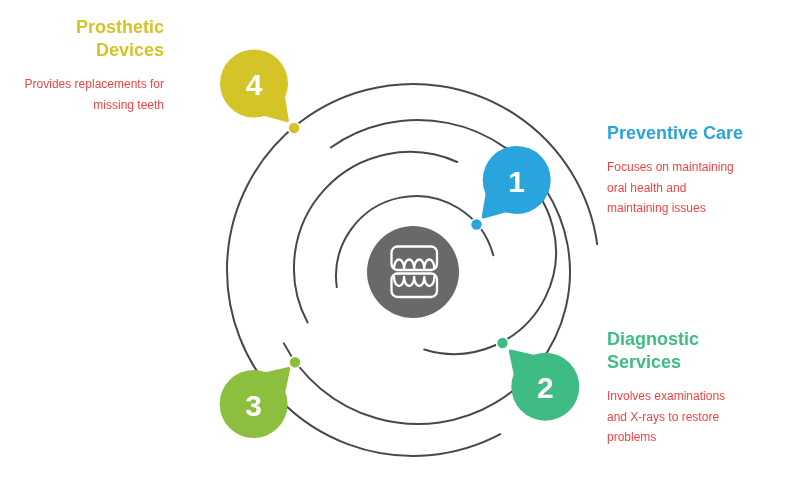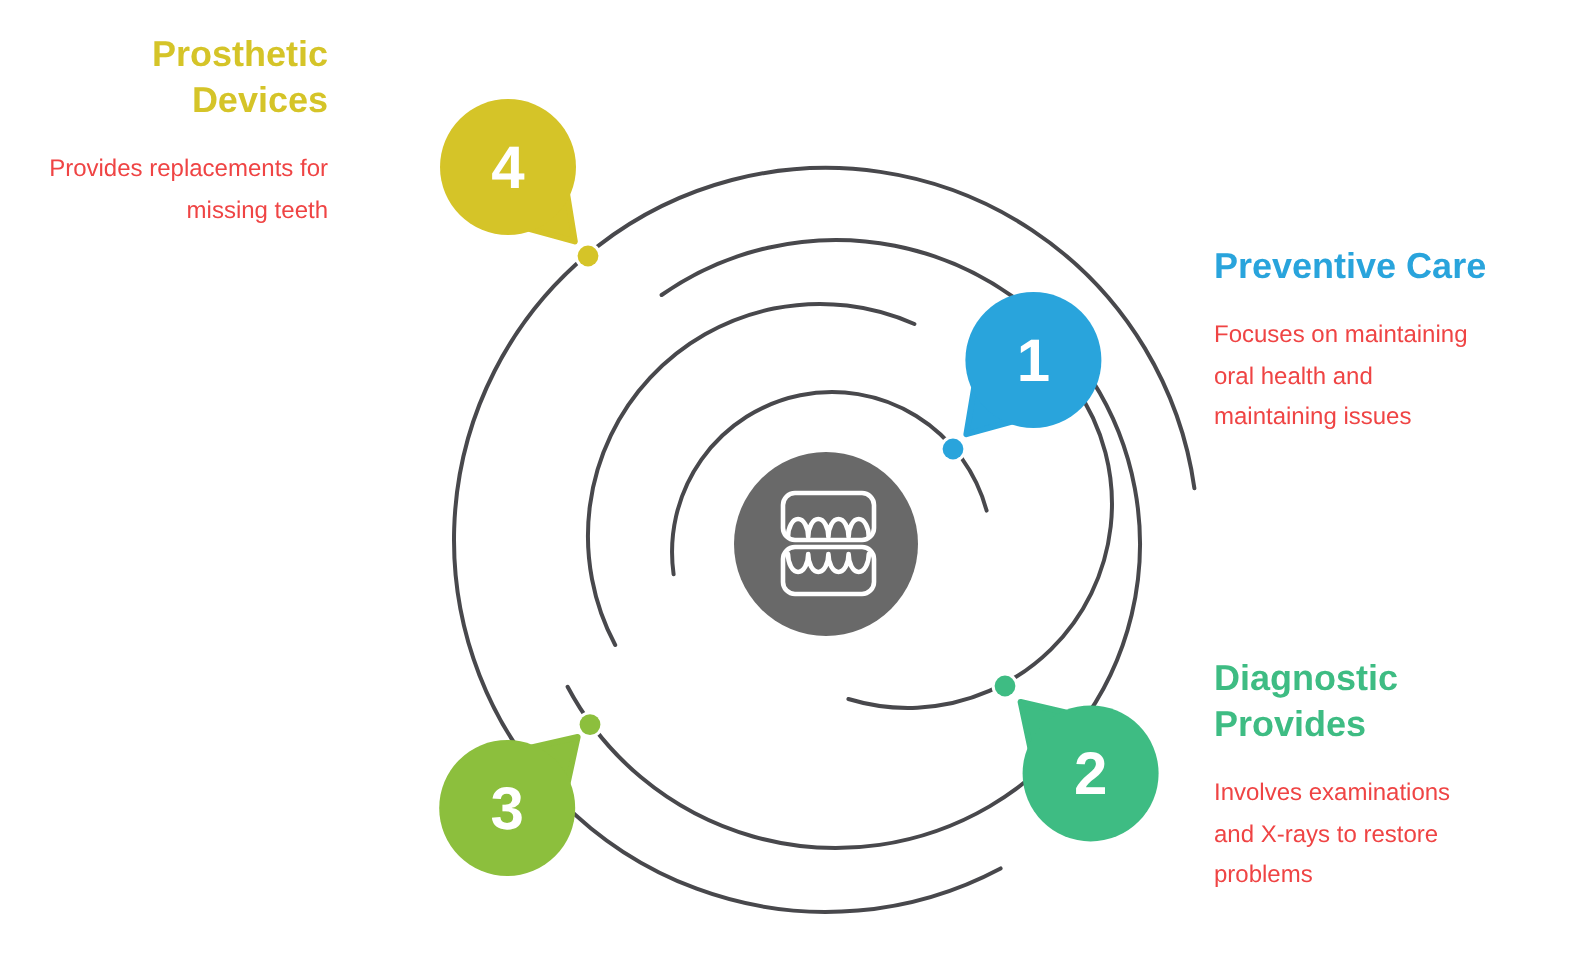--- a/index.html
+++ b/index.html
@@ -66,21 +66,21 @@
         </g>
       </g>
     </svg>
 
   <div class="text-block pos-1">
     <h2 style="color: rgb(41, 164, 220);">Preventive Care</h2>
     <p>Focuses on maintaining oral health and maintaining issues</p>
   </div>
 
   <div class="text-block pos-2">
-    <h2 style="color: rgb(62, 188, 131);">Diagnostic Provides</h2>
+    <h2 style="color: rgb(62, 188, 131);">Diagnostic Services</h2>
     <p>Involves examinations and X-rays to restore problems</p>
   </div>
 
 
   <div class="text-block pos-4 align-right">
     <h2 style="color: rgb(213, 196, 40);">Prosthetic Devices</h2>
     <p>Provides replacements for missing teeth</p>
   </div>
 
 </div>

